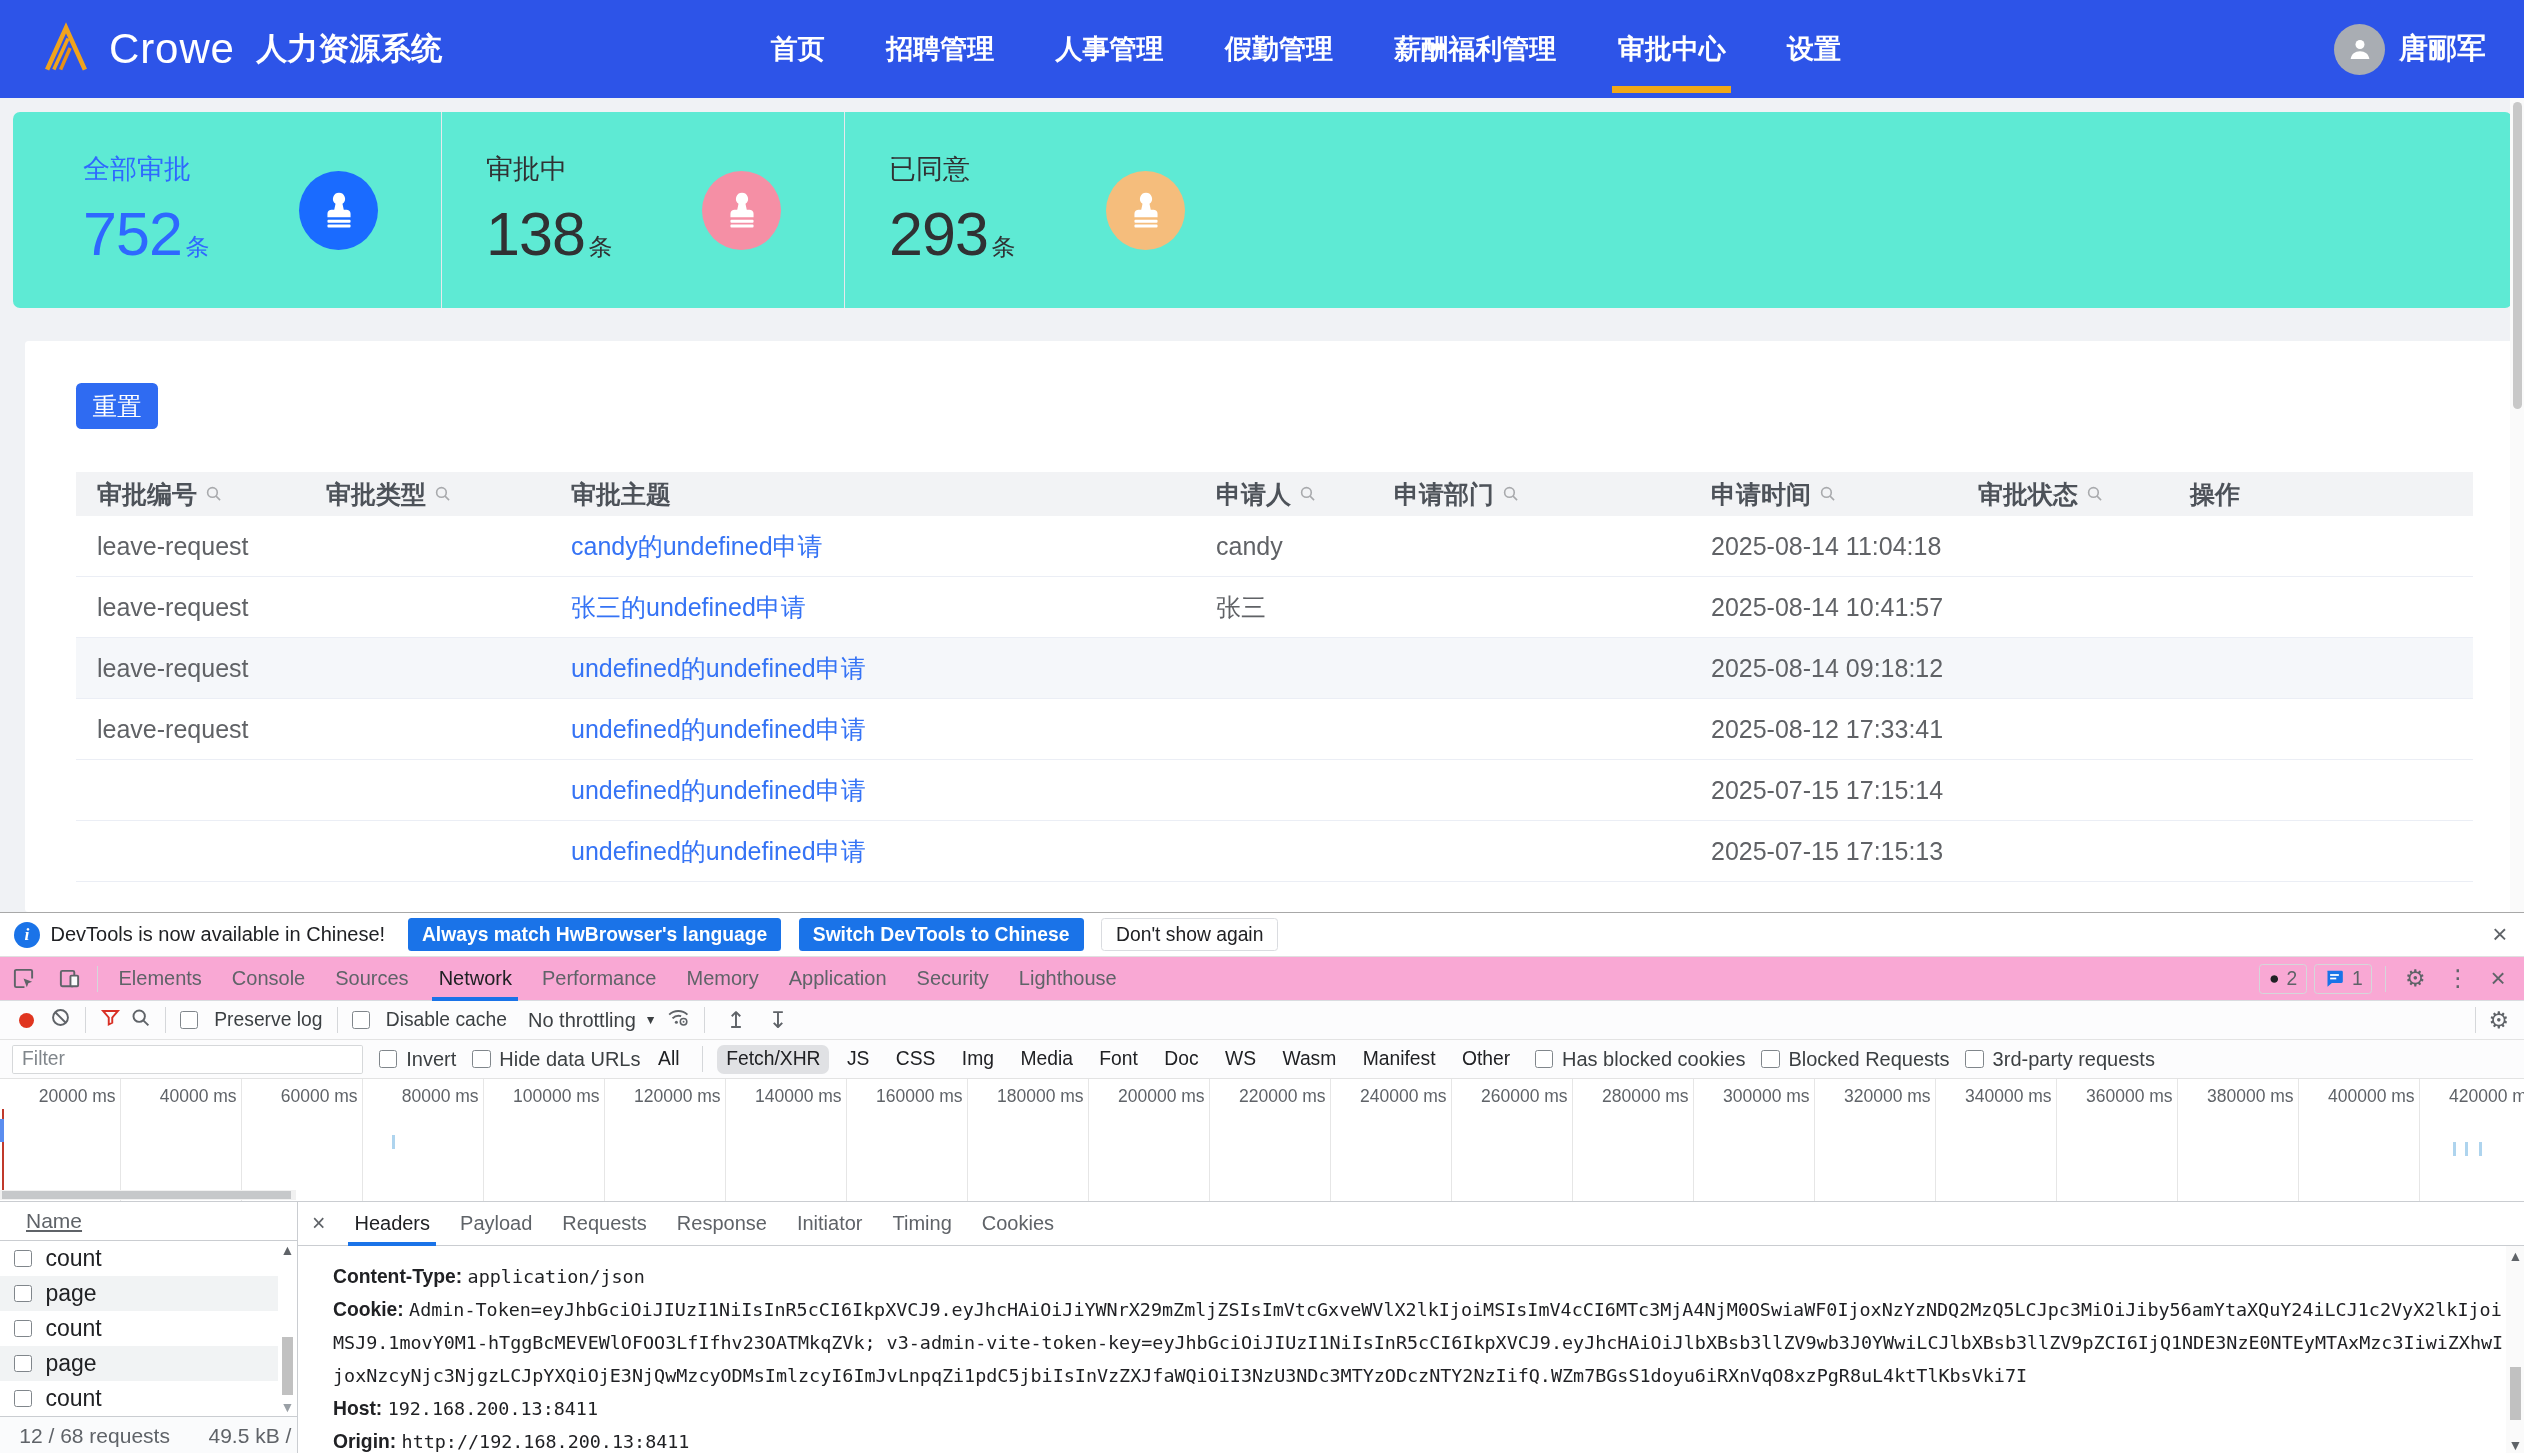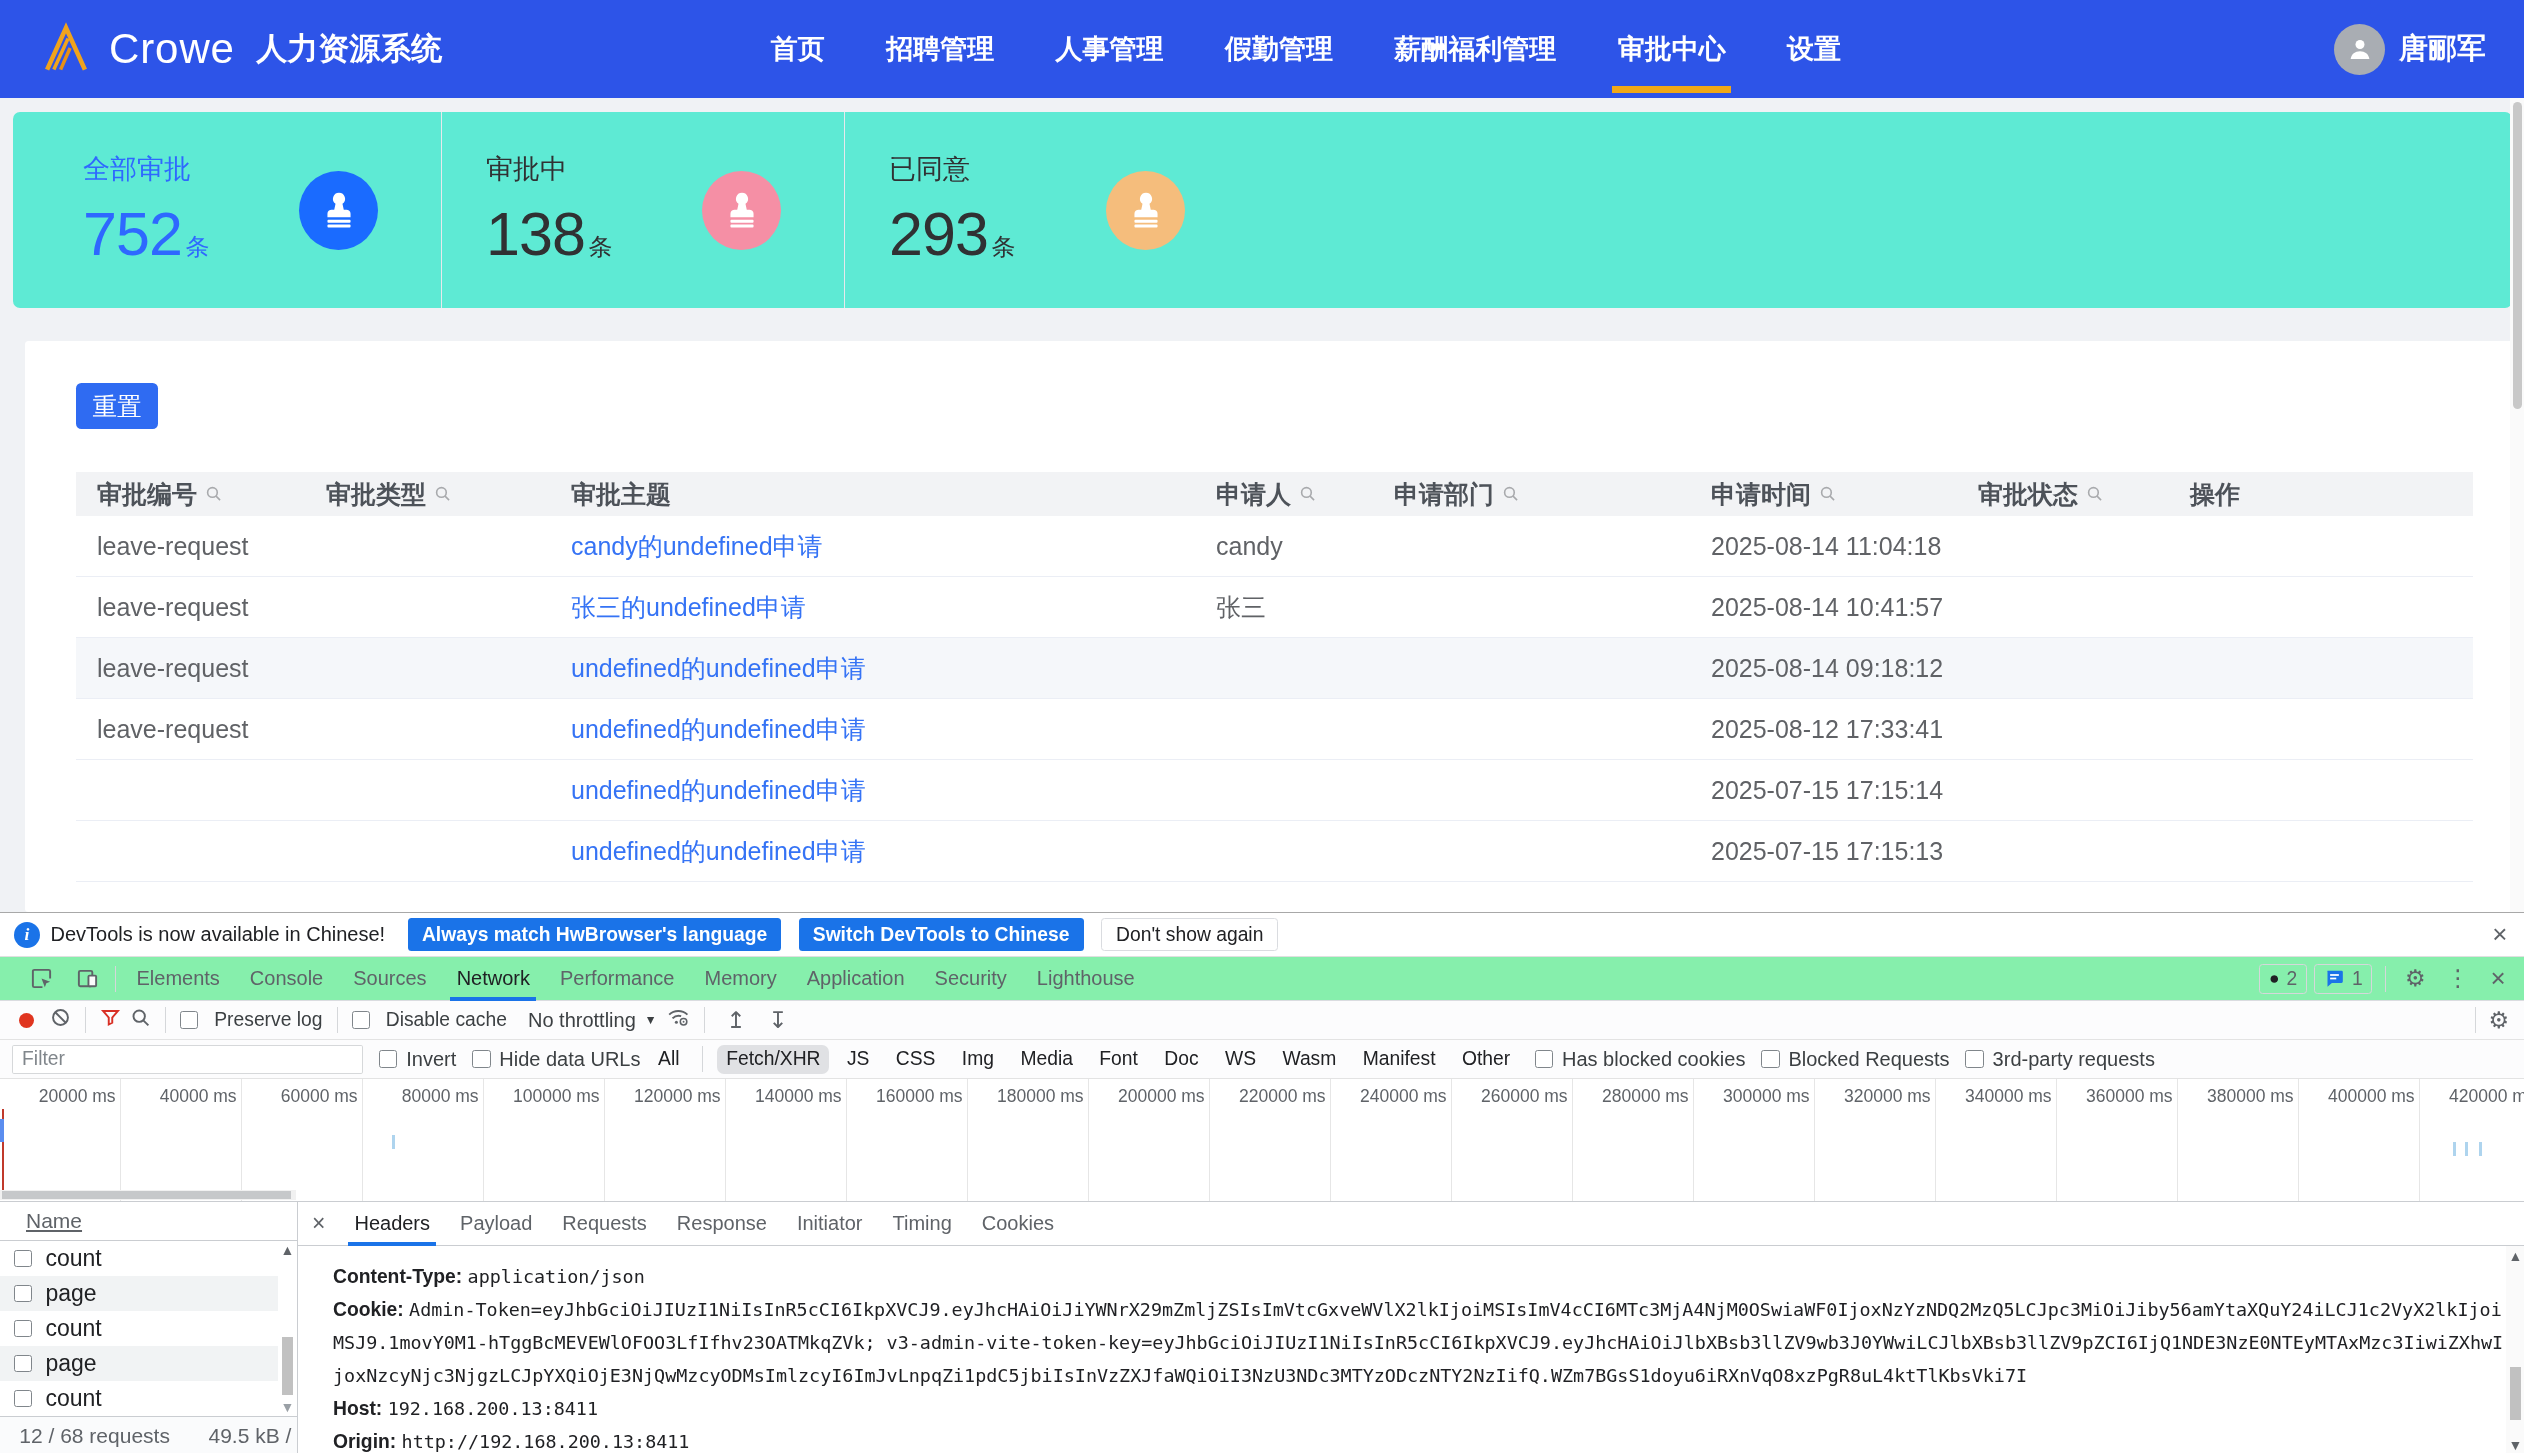--- a/index.html
+++ b/index.html
@@ -59,21 +59,21 @@
 
   .notice { height:44px; border-bottom:0.9px solid #e0e0e0; padding-left:14px; gap:10.5px; background:#fff; }
   .info-ic { width:26px; height:26px; border-radius:50%; background:#1a73e8; color:#fff; font-size:17.5px; font-weight:700;
              display:flex; align-items:center; justify-content:center; font-family:"Liberation Serif",serif; font-style:italic; }
   .notice-text { font-size:20px; color:#202124; margin-right:5.3px; }
   .chip-btn { height:33px; border:none; border-radius:3.5px; background:#1a73e8; color:#fff; font-size:19.3px; font-weight:600;
               padding:0 14px; margin-left:7px; cursor:pointer; }
   .chip-btn.plain { background:#fff; color:#202124; font-weight:400; border:0.9px solid #dadce0; }
   .notice .x { margin-left:auto; margin-right:17.5px; font-size:26px; color:#5f6368; cursor:pointer; }
 
-  .tabbar { height:44px; border-bottom:0.9px solid #dadce0; background:#86efac;padding-left:18px; }
+  .tabbar { height:44px; border-bottom:0.9px solid #dadce0; background:#f9a8d4; }
   .tb-ic { width:46px; display:flex; align-items:center; justify-content:center; color:#5f6368; cursor:pointer; }
   .vsep { width:0.9px; height:26px; background:#d5d7da; margin:0 5.3px; }
   .dt-tab { padding:0 15px; height:44px; display:flex; align-items:center; font-size:20px; color:#5f6368; cursor:pointer; position:relative; }
   .dt-tab.active { color:#202124; }
   .dt-tab.active::after { content:""; position:absolute; left:8.8px; right:8.8px; bottom:0; height:3.5px; background:#1a73e8; }
   .tab-right { margin-left:auto; display:flex; align-items:center; gap:7px; padding-right:12.3px; }
   .pill { height:30px; border:0.9px solid #d5d7da; border-radius:3.5px; display:flex; align-items:center; gap:7px; padding:0 8.8px; cursor:pointer; }
   .dot { color:#202124; font-size:17.5px; line-height:1; }
   .pill .n { color:#5f6368; font-size:19.3px; }
   .glyph { color:#5f6368; font-size:23px; cursor:pointer; padding:0 7px; }

